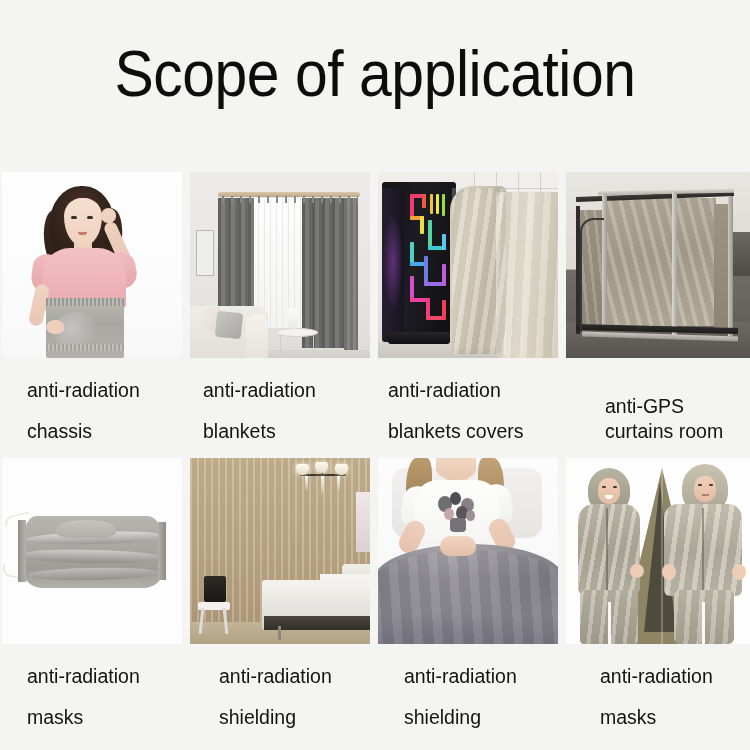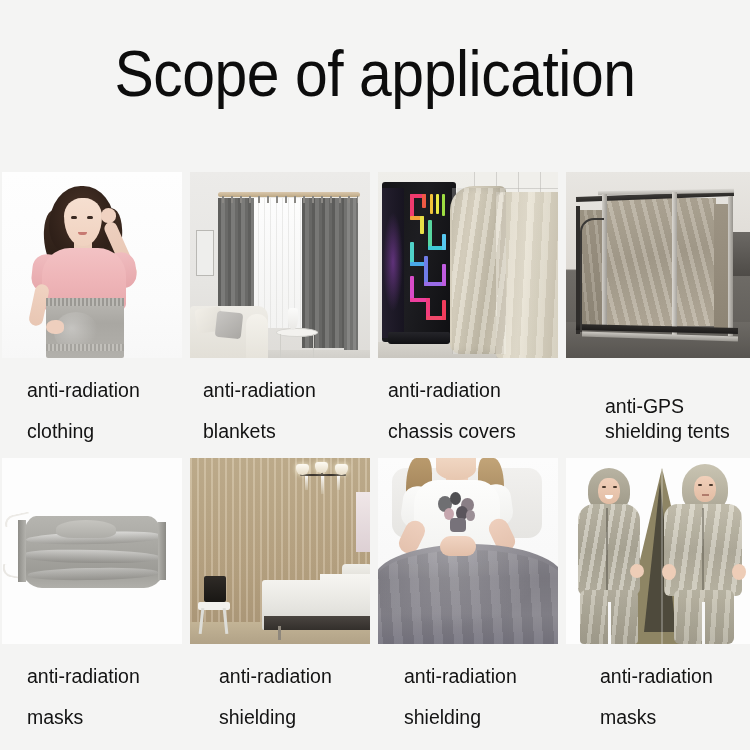--- a/index.html
+++ b/index.html
@@ -761,21 +761,21 @@
       <div class="arm-l"></div>
       <div class="pants"></div>
       <div class="pants-split"></div>
       <div class="apron"></div>
       <div class="apron-band"></div>
       <div class="belly-shade"></div>
       <div class="apron-hem"></div>
       <div class="hand-belly"></div>
     </div>
     <div class="caption" style="top:370px">anti-radiation</div>
-    <div class="caption" style="top:411px">clothing</div>
+    <div class="caption" style="top:411px">chassis</div>
   </div>
 
   <div class="cell r1 c2">
     <div class="thumb ph-curtains">
       <div class="wall"></div>
       <div class="frame"></div>
       <div class="sheer"></div>
       <div class="sheer-folds"></div>
       <div class="cur-left"></div>
       <div class="cur-right"></div>
@@ -828,21 +828,21 @@
         <i style="left:18px; top:122px;width:20px; height:4px;  background:#f0486a;"></i>
         <i style="left:34px; top:106px;width:4px;  height:20px; background:#f23c5c;"></i>
       </div>
       <div class="tower-foot"></div>
       <div class="cover"></div>
       <div class="cover-fold"></div>
       <div class="cover2"></div>
       <div class="cover2-fold"></div>
     </div>
     <div class="caption" style="top:370px">anti-radiation</div>
-    <div class="caption" style="top:411px">chassis covers</div>
+    <div class="caption" style="top:411px">blankets covers</div>
   </div>
 
   <div class="cell r1 c4">
     <div class="thumb ph-gps">
       <div class="bg"></div>
       <div class="bgroom"></div>
       <div class="ground"></div>
       <div class="cube">
         <div class="panel-left"></div>
         <div class="panel-main"></div>
@@ -852,21 +852,21 @@
         <div class="frame-top"></div>
         <div class="frame-top2"></div>
         <div class="pole-a"></div>
         <div class="pole-b"></div>
         <div class="pole-c"></div>
         <div class="frame-bot"></div>
         <div class="frame-bot2"></div>
       </div>
     </div>
     <div class="caption" style="top:386px">anti-GPS</div>
-    <div class="caption" style="top:411px">shielding tents</div>
+    <div class="caption" style="top:411px">curtains room</div>
   </div>
 
   <div class="cell r2 c1">
     <div class="thumb ph-mask">
       <div class="bg"></div>
       <div class="loop-t"></div>
       <div class="loop-b"></div>
       <div class="body"></div>
       <div class="nose"></div>
       <div class="pleat1"></div>

